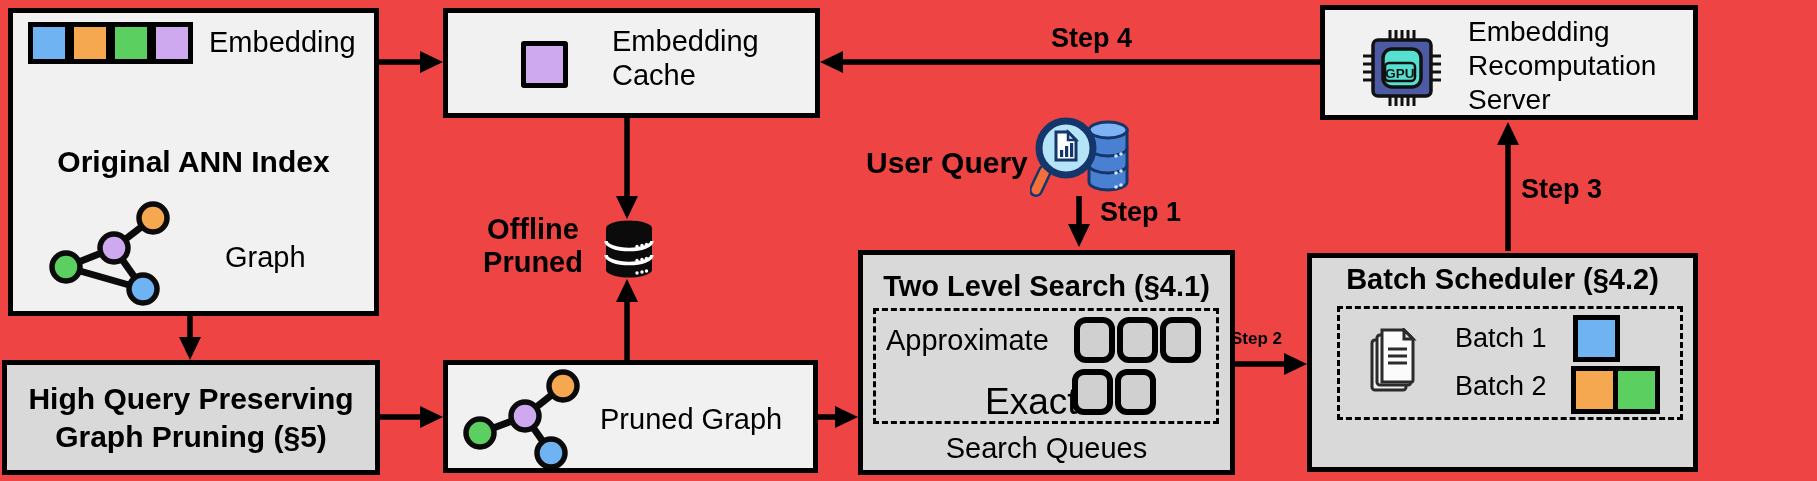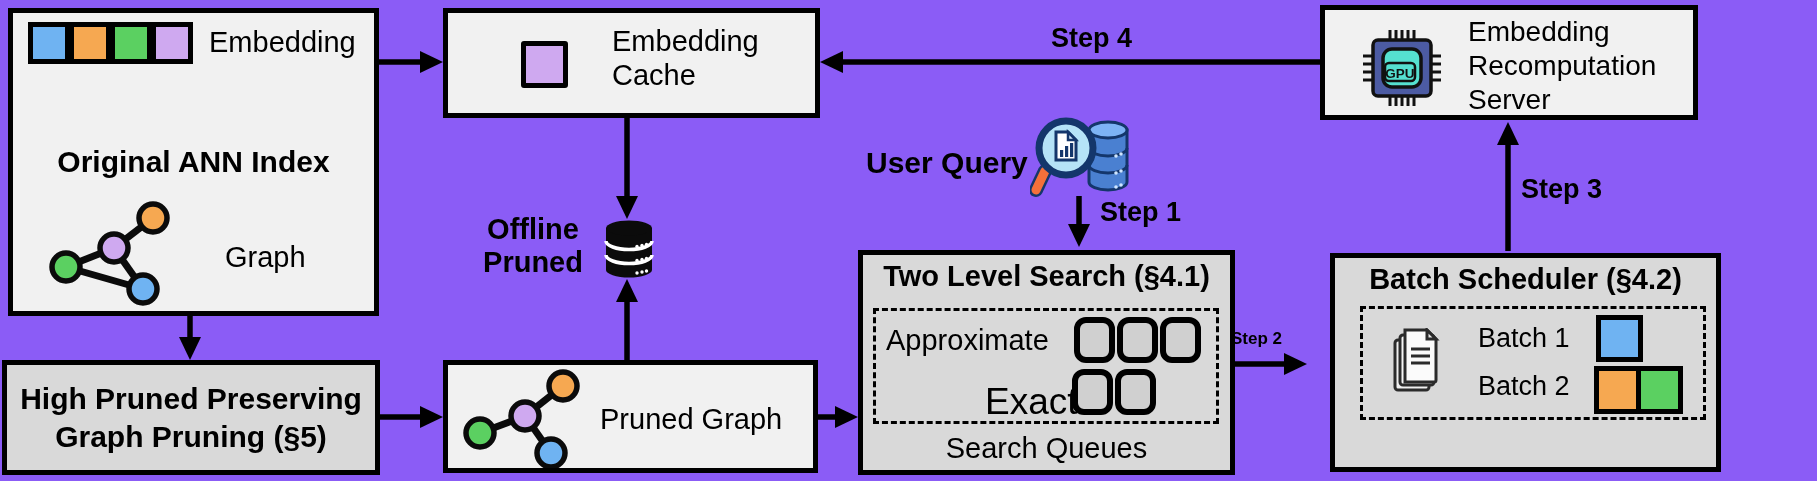--- a/index.html
+++ b/index.html
@@ -1,16 +1,16 @@
 <!DOCTYPE html>
 <html><head>
 <meta charset="utf-8">
 <style>
   html,body{margin:0;padding:0;background:#fff;}
-  .canvas{position:relative;width:1817px;height:481px;background:#8b5cf6;overflow:hidden;
+  .canvas{position:relative;width:1817px;height:481px;background:#ef4444;overflow:hidden;
           font-family:"Liberation Sans","DejaVu Sans",sans-serif;color:#000;}
   .box{position:absolute;border:5px solid #000;box-sizing:border-box;}
   .lbl{position:absolute;white-space:nowrap;line-height:1.15;}
   .b{font-weight:bold;}
   .c{left:0;right:0;text-align:center;}
   .strip{position:absolute;display:flex;}
   .cell{width:42px;height:42px;border:5px solid #000;box-sizing:border-box;}
   .cell + .cell{margin-left:-1px;}
   .qrow{position:absolute;display:flex;gap:2px;}
   .qsq{width:41px;height:46px;border:6px solid #000;border-radius:12px;box-sizing:border-box;}
@@ -47,21 +47,21 @@
         <circle cx="111" cy="25" r="14" fill="#f6a851"></circle>
         <circle cx="72" cy="55" r="14" fill="#cfa9f0"></circle>
         <circle cx="24" cy="74" r="14" fill="#5bd061"></circle>
         <circle cx="101" cy="96" r="14" fill="#6fb3f2"></circle>
       </g>
     </svg>
     <div class="lbl" style="left:212px;top:228px;font-size:29px;">Graph</div>
   </div>
 
   <div class="box" style="left: 2px; top: 360px; width: 378px; height: 115px; display: flex; flex-direction: column; justify-content: center; background: rgb(217, 217, 217);">
-    <div class="b" style="font-size:30px;line-height:38px;text-align:center;">High Pruned Preserving</div>
+    <div class="b" style="font-size:30px;line-height:38px;text-align:center;">High Query Preserving</div>
     <div class="b" style="font-size:30px;line-height:38px;text-align:center;">Graph Pruning (§5)</div>
   </div>
 
   <div class="box" style="left: 443px; top: 8px; width: 377px; height: 110px; background: rgb(241, 241, 241);">
     <div style="position: absolute; left: 73px; top: 28px; width: 47px; height: 47px; border: 5px solid rgb(0, 0, 0); box-sizing: border-box; border-radius: 3px; background: rgb(207, 169, 240);"></div>
     <div class="lbl" style="left:164px;top:11px;font-size:29px;line-height:34px;">
       <div>Embedding</div>
       <div>Cache</div>
     </div>
   </div>
@@ -132,38 +132,38 @@
       <path d="M38,22 l8,8 h-8 z" fill="#cfe6f8" stroke="#14366b" stroke-width="2.5"></path>
       <g fill="#14366b">
         <rect x="30" y="40" width="3.2" height="7"></rect>
         <rect x="35" y="36" width="3.2" height="11"></rect>
         <rect x="40" y="33" width="3.2" height="14"></rect>
       </g>
     </g>
   </svg>
 
   <div class="box" style="left: 858px; top: 250px; width: 377px; height: 225px; background: rgb(217, 217, 217);">
-    <div class="lbl b c" style="top:5px;font-size:29px;">Two Level Search (§4.1)</div>
+    <div class="lbl b c" style="top:15px;font-size:29px;">Two Level Search (§4.1)</div>
     <div class="dashed" style="left:10px;top:53px;width:346px;height:116px;">
       <div class="lbl" style="left:10px;top:13px;font-size:29px;">Approximate</div>
       <div class="qrow" style="left:198px;top:6px;">
         <div class="qsq" style="background: rgb(208, 208, 208);"></div>
         <div class="qsq" style="background: rgb(208, 208, 208);"></div>
         <div class="qsq" style="background: rgb(208, 208, 208);"></div>
       </div>
       <div class="lbl" style="left:109px;top:70px;font-size:37px;">Exact</div>
       <div class="qrow" style="left:196px;top:58px;">
         <div class="qsq" style="background: rgb(208, 208, 208);"></div>
         <div class="qsq" style="background: rgb(208, 208, 208);"></div>
       </div>
     </div>
     <div class="lbl c" style="top:177px;font-size:29px;">Search Queues</div>
   </div>
 
-  <div class="box" style="left: 1307px; top: 253px; width: 391px; height: 219px; background: rgb(217, 217, 217); margin-left: 23px;">
+  <div class="box" style="left: 1307px; top: 253px; width: 391px; height: 219px; background: rgb(217, 217, 217);">
     <div class="lbl b c" style="top:5px;font-size:29px;">Batch Scheduler (§4.2)</div>
     <div class="dashed" style="left:25px;top:48px;width:346px;height:114px;">
       <svg style="position:absolute;left:27px;top:19px;" width="54" height="68" viewBox="0 0 54 68">
         <rect x="5" y="12" width="34" height="50" rx="3" fill="#efefef" stroke="#2b2b2b" stroke-width="3"></rect>
         <rect x="10" y="7" width="34" height="50" rx="3" fill="#f6f6f6" stroke="#2b2b2b" stroke-width="3"></rect>
         <path d="M15,2 h22 l9,9 v41 a2,2 0 0 1 -2,2 h-29 z" fill="#fbfbfb" stroke="#2b2b2b" stroke-width="3"></path>
         <path d="M37,2 l9,9 h-9 z" fill="#e6e6e6" stroke="#2b2b2b" stroke-width="3"></path>
         <g stroke="#2b2b2b" stroke-width="3">
           <line x1="21" y1="21" x2="40" y2="21"></line>
           <line x1="21" y1="28" x2="40" y2="28"></line>

